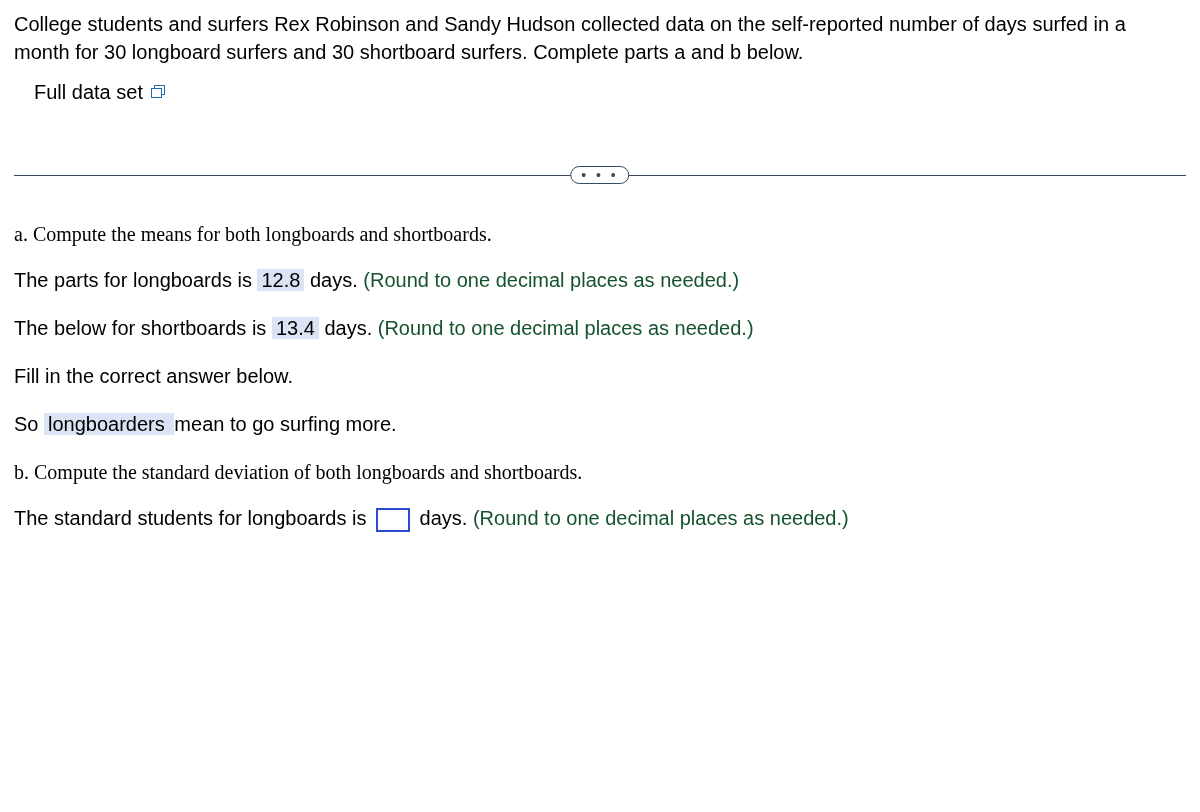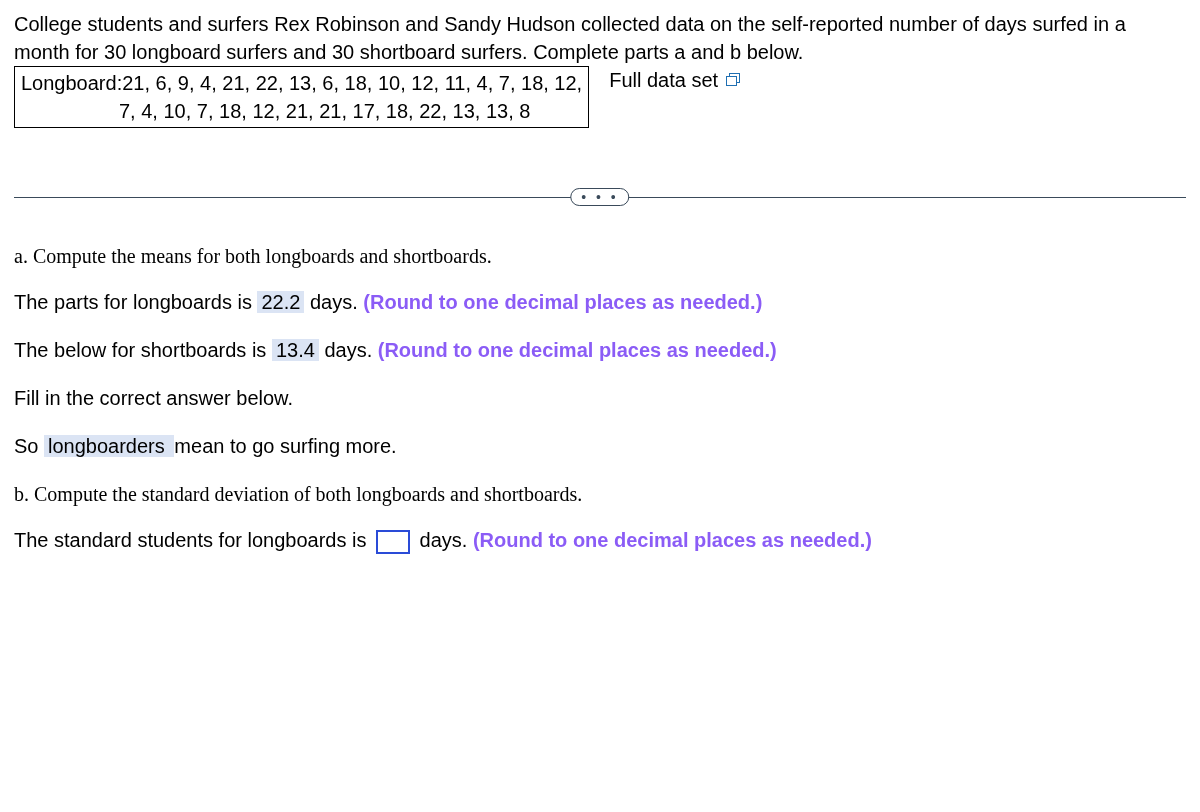--- a/index.html
+++ b/index.html
@@ -6,21 +6,21 @@
     body {
       font-family: Arial, Helvetica, sans-serif;
       font-size: 20px;
       color: #000;
       background: #fff;
       width: 1200px;
       height: 812px;
       padding: 10px 14px;
       line-height: 1.4;
     }
-    .intro { }
+    .intro { margin-bottom: 12px; }
     .data-row { display: flex; align-items: flex-start; gap: 20px; margin-bottom: 8px;}
     .data-table {
       border: 1px solid #000;
       border-collapse: collapse;
     }
     .data-table td {
       border: 1px solid #000;
       padding: 2px 6px;
       vertical-align: top;
     }
@@ -58,64 +58,58 @@
       padding: 0 10px;
       font-size: 14px;
       color: #3a4a5a;
       letter-spacing: 3px;
       line-height: 16px;
       height: 18px;
       cursor: pointer;
     }
     .q-line { margin: 14px 0 18px 0; font-family: Liberation Serif, serif; }
     .ans-line { margin: 12px 0 20px 0; }
-    .blue { color: #8b5cf6; font-weight: bold; }
+    .blue { color: #14532d; }
     .highlight { background: #dbe4f4; padding: 0 4px; }
     .input-box {
       border: 2px solid #2a4bd7;
       width: 34px; height: 24px;
       display: inline-block;
       vertical-align: middle;
       margin: 0 4px;
     }
   </style>
 </head>
 <body>
 
 <div class="intro">College students and surfers Rex Robinson and Sandy Hudson collected data on the self-reported number of days surfed in a month for 30 longboard surfers and 30 shortboard surfers. Complete parts a and b below.</div>
 
 <div class="data-row">
   <table class="data-table">
     <tbody>
-        <tr>
-          <td>
-      <span>Longboard:21, 6, 9, 4, 21, 22, 13, 6, 18, 10, 12, 11, 4, 7, 18, 12,</span>
-      <span class="data-indent">7, 4, 10, 7, 18, 12, 21, 21, 17, 18, 22, 13, 13, 8</span>
-    </td>
-        </tr>
   </tbody>
     </table>
   <div class="full-data">
     <span>Full data set</span>
     <span class="popup-icon">
       <span class="back"></span>
         <span class="front"></span>
     </span>
   </div>
 </div>
 
 <div class="divider-wrap">
   <div class="divider-line"></div>
   <div class="divider-pill">• • •</div>
 </div>
 
 <div class="q-line">a. Compute the means for both longboards and shortboards.</div>
 
 <div class="ans-line">
-  <span>The parts for longboards is </span><span class="highlight">22.2</span><span> days. </span><span class="blue">(Round to one decimal places as needed.)</span>
+  <span>The parts for longboards is </span><span class="highlight">12.8</span><span> days. </span><span class="blue">(Round to one decimal places as needed.)</span>
 </div>
 
 <div class="ans-line">
   <span>The below for shortboards is </span><span class="highlight">13.4</span><span> days. </span><span class="blue">(Round to one decimal places as needed.)</span>
 </div>
 
 <div class="ans-line">Fill in the correct answer below.</div>
 
 <div class="ans-line">
   <span>So </span><span class="highlight"> longboarders </span><span> mean to go surfing more.</span>

